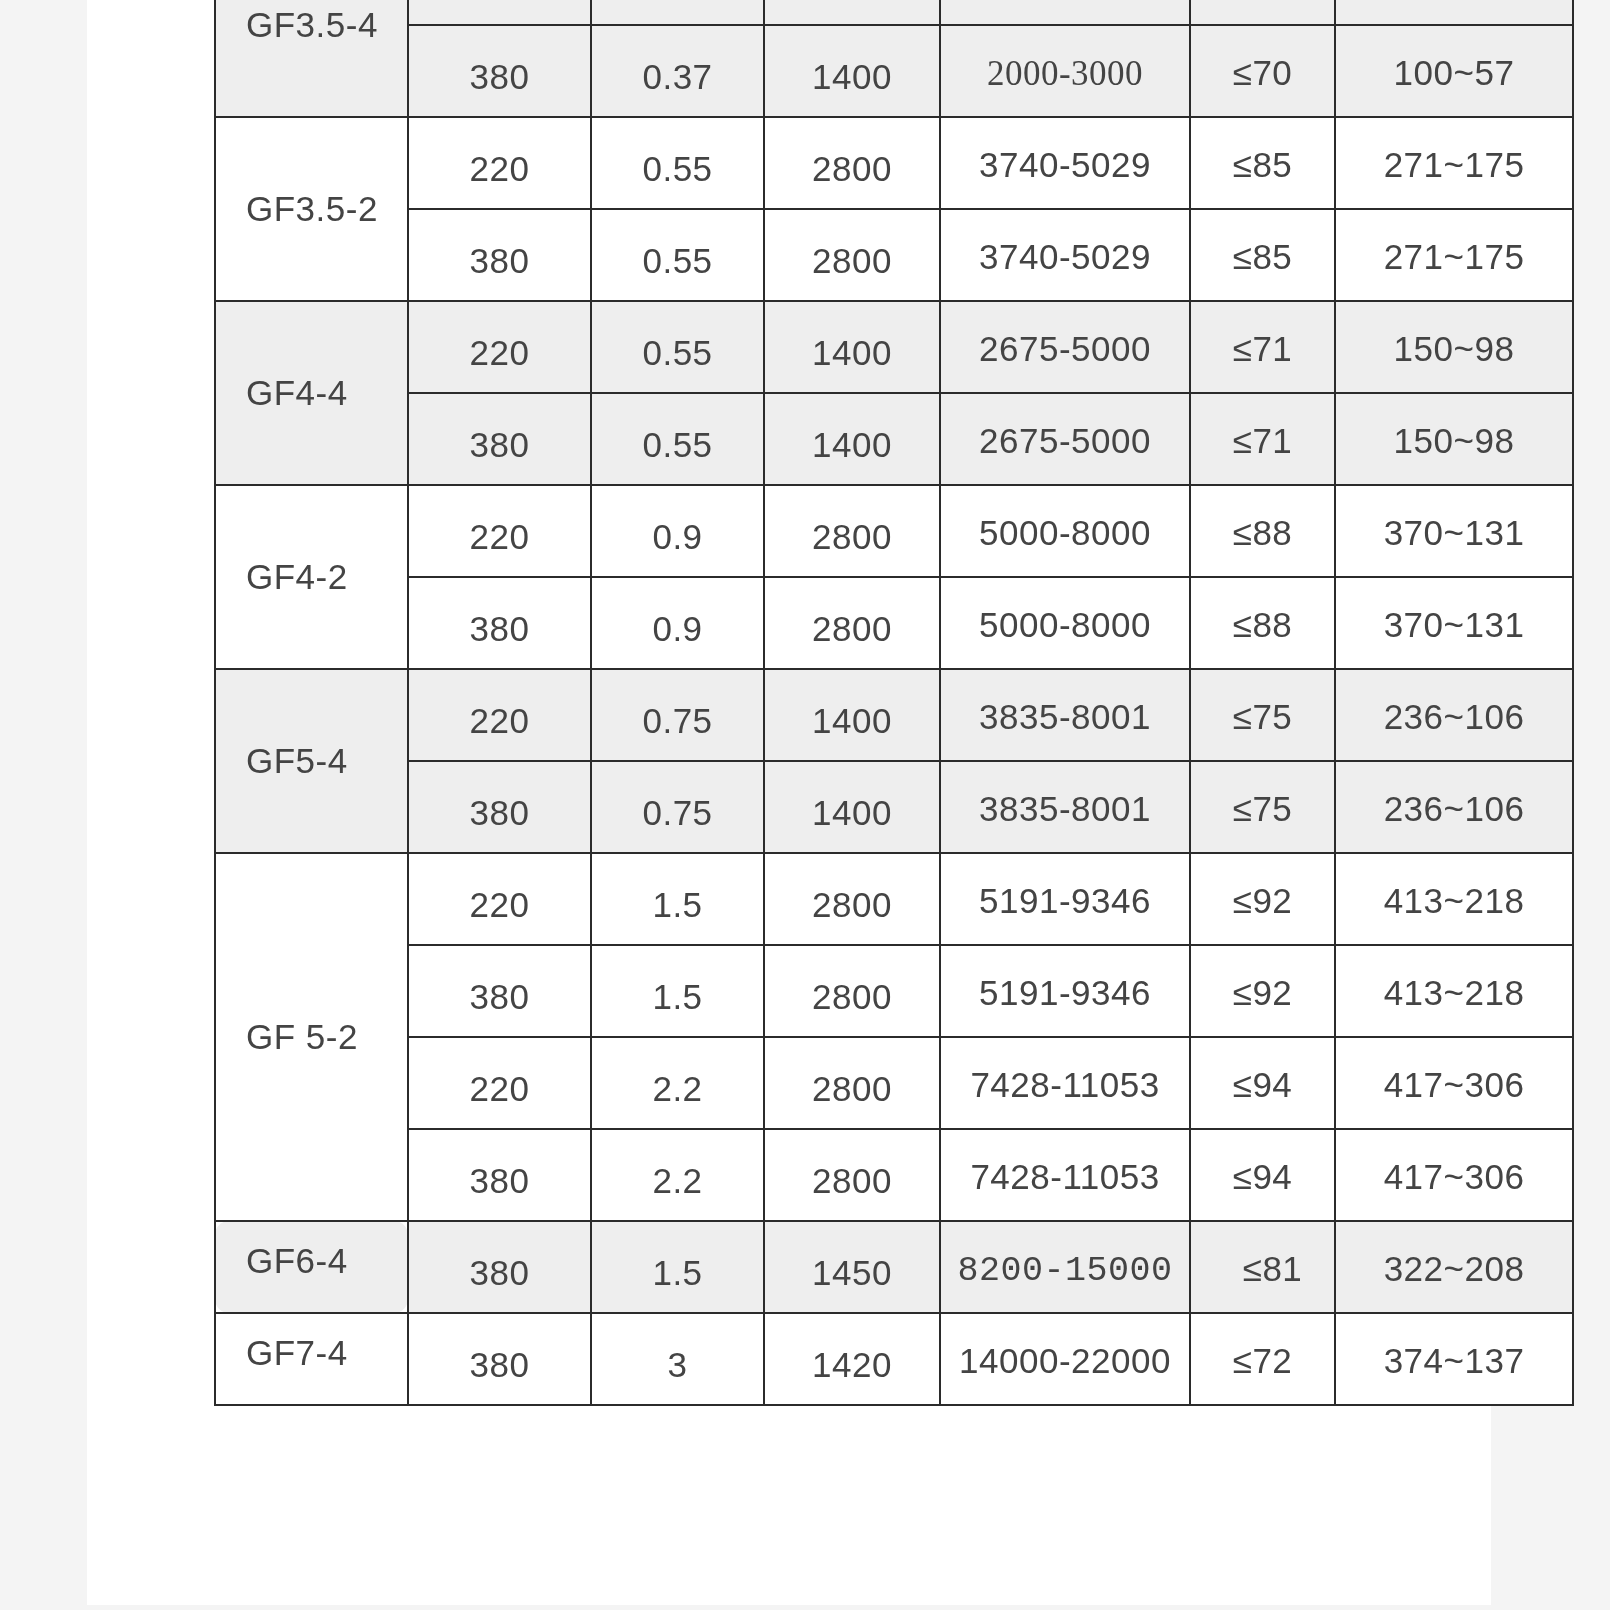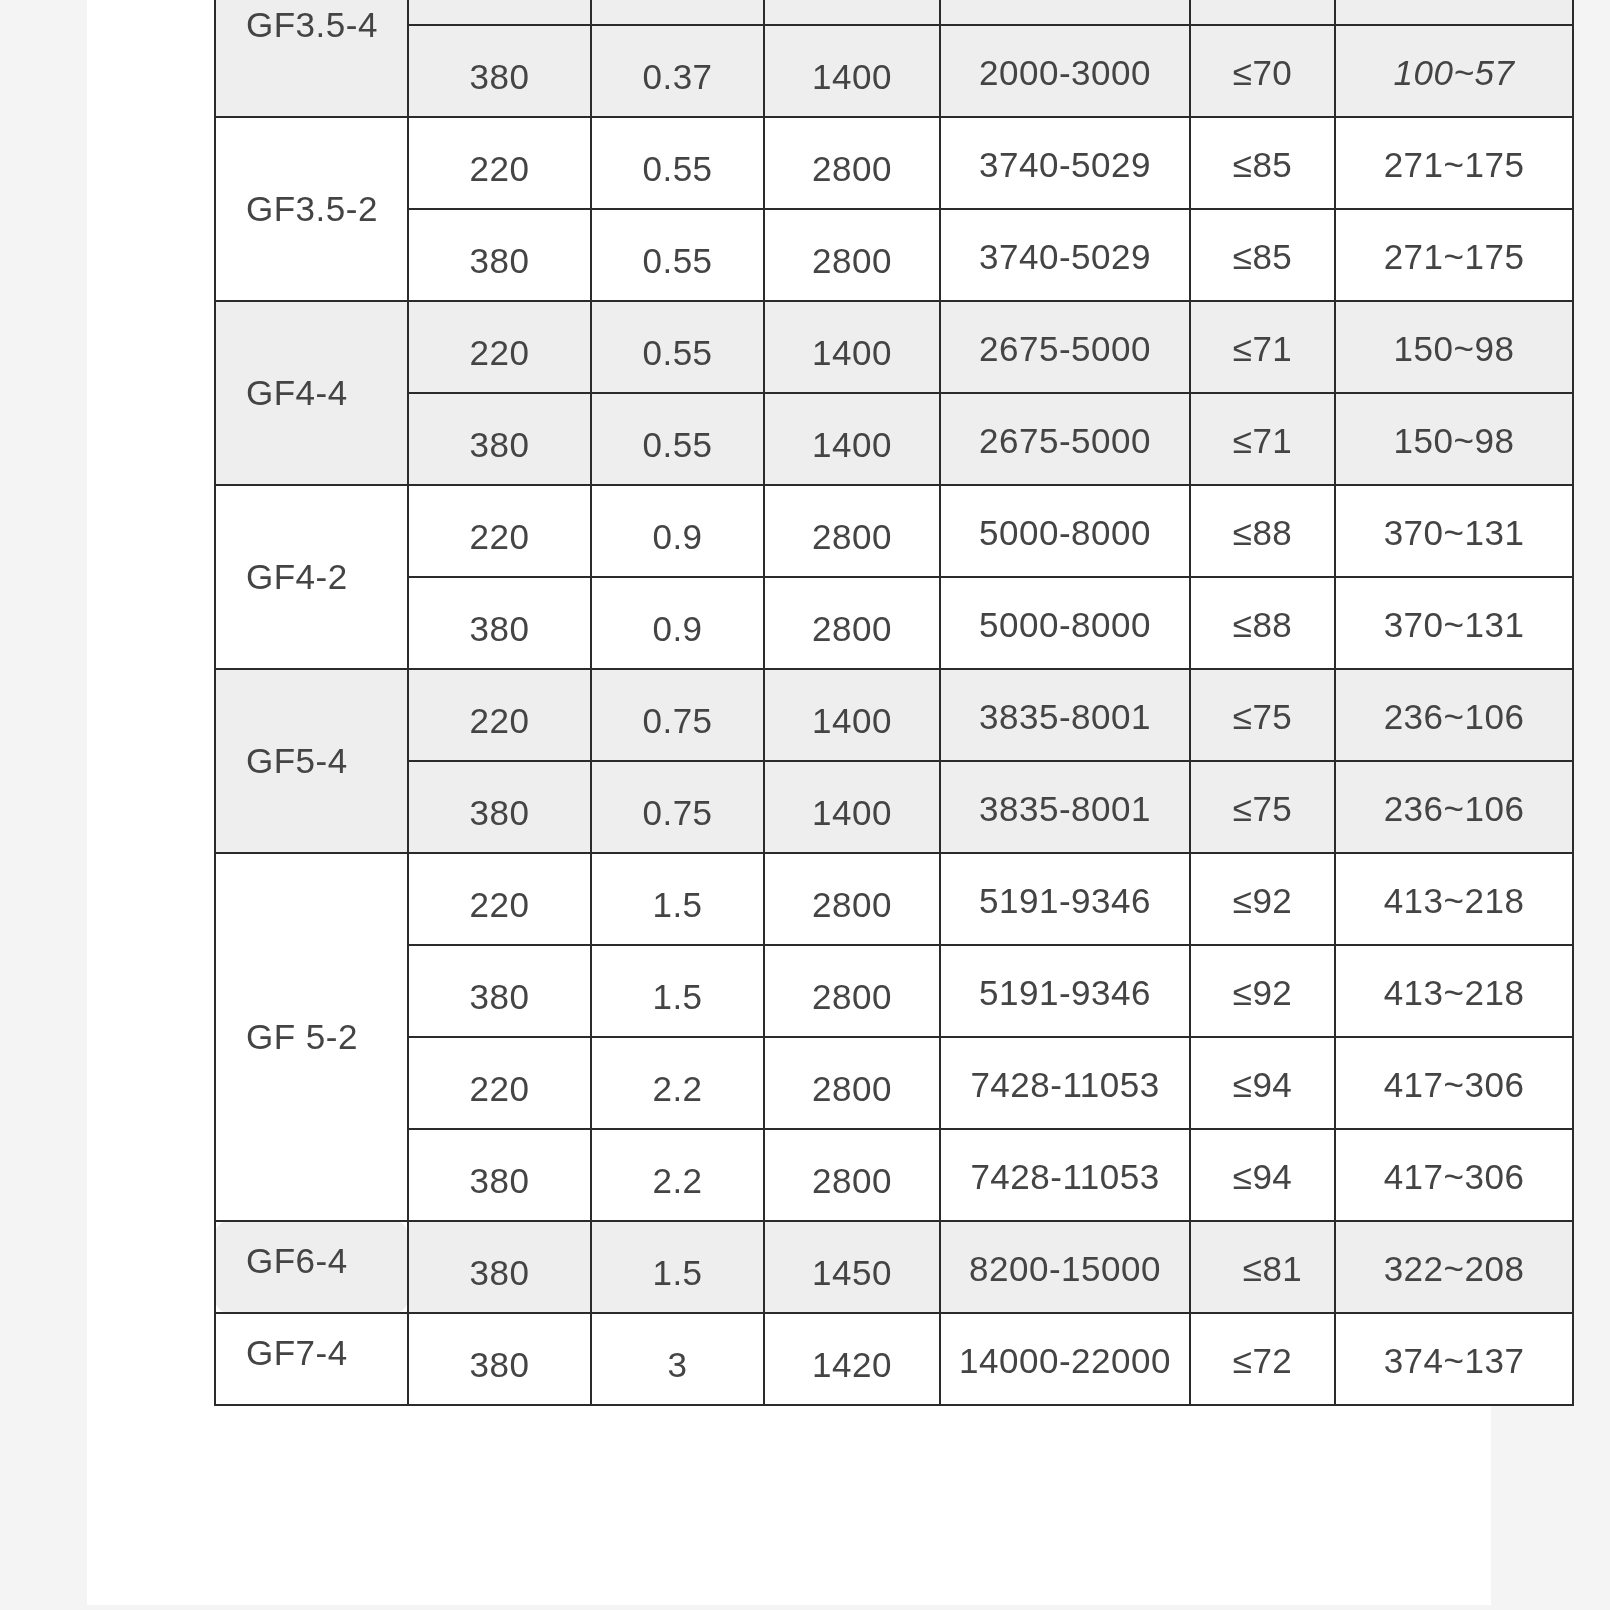--- a/index.html
+++ b/index.html
@@ -86,23 +86,23 @@
             <td><span class="val">0.37</span></td>
             <td><span class="val">1400</span></td>
             <td><span class="val" style="transform: translateY(2px);">2000-3000</span></td>
             <td><span class="val" style="transform: translateY(2px);">≤70</span></td>
             <td><span class="val" style="transform: translateY(2px);">100~57</span></td>
           </tr>
           <tr class="shade">
             <td><span class="val">380</span></td>
             <td><span class="val">0.37</span></td>
             <td><span class="val">1400</span></td>
-            <td><span class="val" style="transform: translateY(2px);">2000-3000</span></td>
+            <td><span class="val" style="transform: translateY(2px); font-family: Liberation Serif, serif;">2000-3000</span></td>
             <td><span class="val" style="transform: translateY(2px);">≤70</span></td>
-            <td><span class="val" style="transform: translateY(2px); font-style: italic;">100~57</span></td>
+            <td><span class="val" style="transform: translateY(2px);">100~57</span></td>
           </tr>
           <tr class="plain">
             <td rowspan="2" class="model"><span class="val">GF3.5-2</span></td>
             <td><span class="val">220</span></td>
             <td><span class="val">0.55</span></td>
             <td><span class="val">2800</span></td>
             <td><span class="val" style="transform: translateY(2px);">3740-5029</span></td>
             <td><span class="val" style="transform: translateY(2px);">≤85</span></td>
             <td><span class="val" style="transform: translateY(2px);">271~175</span></td>
           </tr>
@@ -196,21 +196,21 @@
             <td><span class="val">2800</span></td>
             <td><span class="val" style="transform: translateY(2px);">7428-11053</span></td>
             <td><span class="val" style="transform: translateY(2px);">≤94</span></td>
             <td><span class="val" style="transform: translateY(2px);">417~306</span></td>
           </tr>
           <tr class="shade">
             <td rowspan="1" class="model center-model"><span class="val" style="transform: translateY(-6px);">GF6-4</span></td>
             <td><span class="val">380</span></td>
             <td><span class="val">1.5</span></td>
             <td><span class="val">1450</span></td>
-            <td><span class="val" style="transform: translateY(2px);">8200-15000</span></td>
+            <td><span class="val" style="transform: translateY(2px); font-family: Liberation Mono, monospace;">8200-15000</span></td>
             <td><span class="val" style="transform: translateY(2px); margin-left: 20px;">≤81</span></td>
             <td><span class="val" style="transform: translateY(2px);">322~208</span></td>
           </tr>
           <tr class="plain">
             <td rowspan="1" class="model center-model"><span class="val" style="transform: translateY(-6px);">GF7-4</span></td>
             <td><span class="val">380</span></td>
             <td><span class="val">3</span></td>
             <td><span class="val">1420</span></td>
             <td><span class="val" style="transform: translateY(2px);">14000-22000</span></td>
             <td><span class="val" style="transform: translateY(2px);">≤72</span></td>

